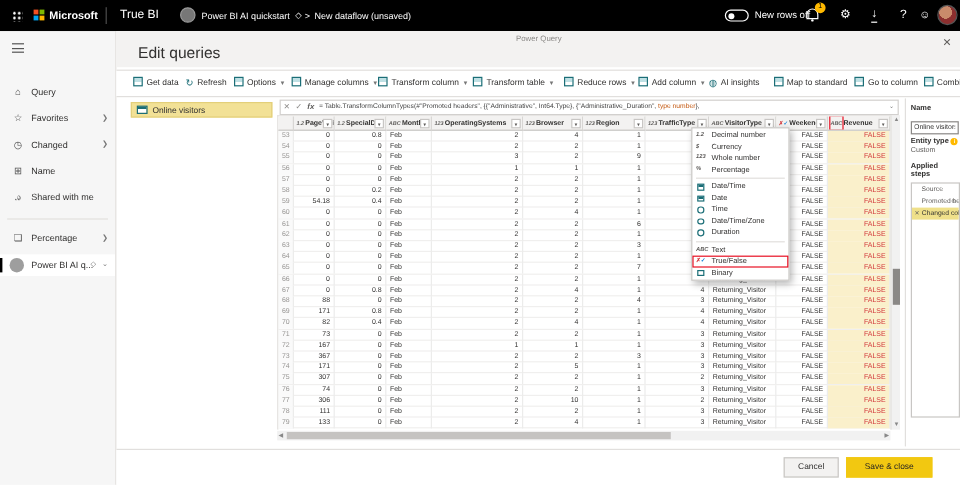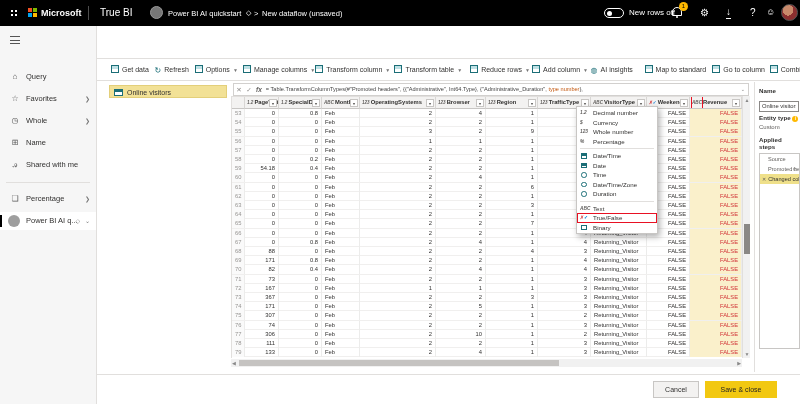--- a/index.html
+++ b/index.html
@@ -194,21 +194,21 @@
         <span class="ic">⌂</span>
         <span class="tx">Query</span>
       </div>
       <div class="sb-item" style="top: 64px;">
         <span class="ic">☆</span>
         <span class="tx">Favorites</span>
         <span class="ch">❯</span>
       </div>
       <div class="sb-item" style="top: 86px;">
         <span class="ic">◷</span>
-        <span class="tx">Whole</span>
+        <span class="tx">Changed</span>
         <span class="ch">❯</span>
       </div>
       <div class="sb-item" style="top: 108px;">
         <span class="ic">⊞</span>
         <span class="tx">Name</span>
       </div>
       <div class="sb-item" style="top: 130px;">
         <span class="ic">ꭿ</span>
         <span class="tx">Shared with me</span>
       </div>
@@ -222,20 +222,25 @@
         <span class="sb-ws-av"></span>
         <span class="tx">Power BI AI q...</span>
         <span class="ch" style="right: 16px;">◇</span>
         <span class="ch">⌄</span>
       </div>
     </div>
 
 </div>
 
 <div id="dialog">
+  <div id="dlg-head">
+    <span id="page-title">Edit queries</span>
+    <span id="pq-label">Power Query</span>
+    <span id="dlg-close">✕</span>
+  </div>
 
   <div id="toolbar">
       <span class="tb-item" style="left: 14px;"><span class="tic"></span><span>Get data</span></span>
       <span class="tb-item" style="left: 57.6px;"><span class="tic glyph">↻</span><span>Refresh</span></span>
       <span class="tb-item" style="left: 97.75px;"><span class="tic"></span><span>Options</span><span class="chv">▼</span></span>
       <span class="tb-item" style="left: 145.9px;"><span class="tic"></span><span>Manage columns</span><span class="chv">▼</span></span>
       <span class="tb-item" style="left: 218.2px;"><span class="tic"></span><span>Transform column</span><span class="chv">▼</span></span>
       <span class="tb-item" style="left: 297.4px;"><span class="tic"></span><span>Transform table</span><span class="chv">▼</span></span>
       <span class="tb-item" style="left: 373.15px;"><span class="tic"></span><span>Reduce rows</span><span class="chv">▼</span></span>
       <span class="tb-item" style="left: 435.1px;"><span class="tic"></span><span>Add column</span><span class="chv">▼</span></span>

